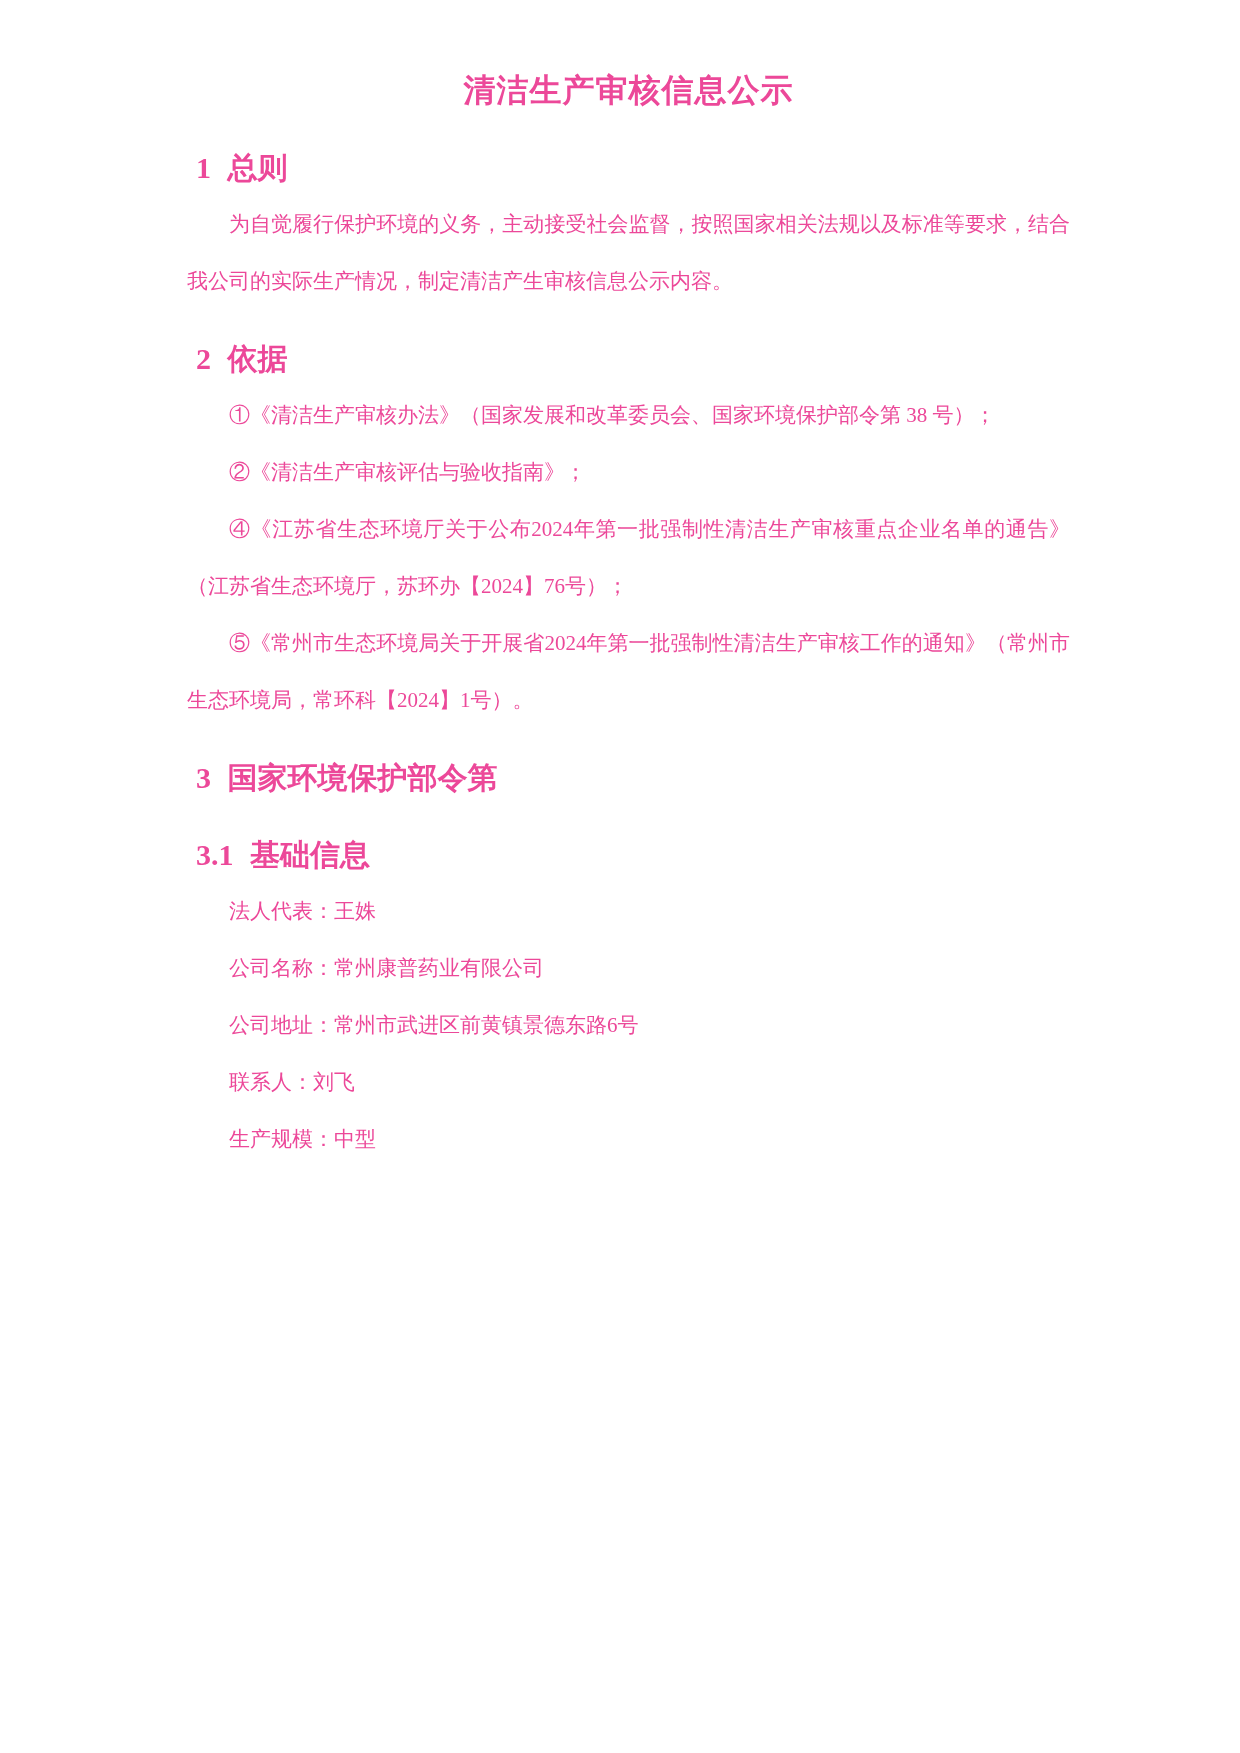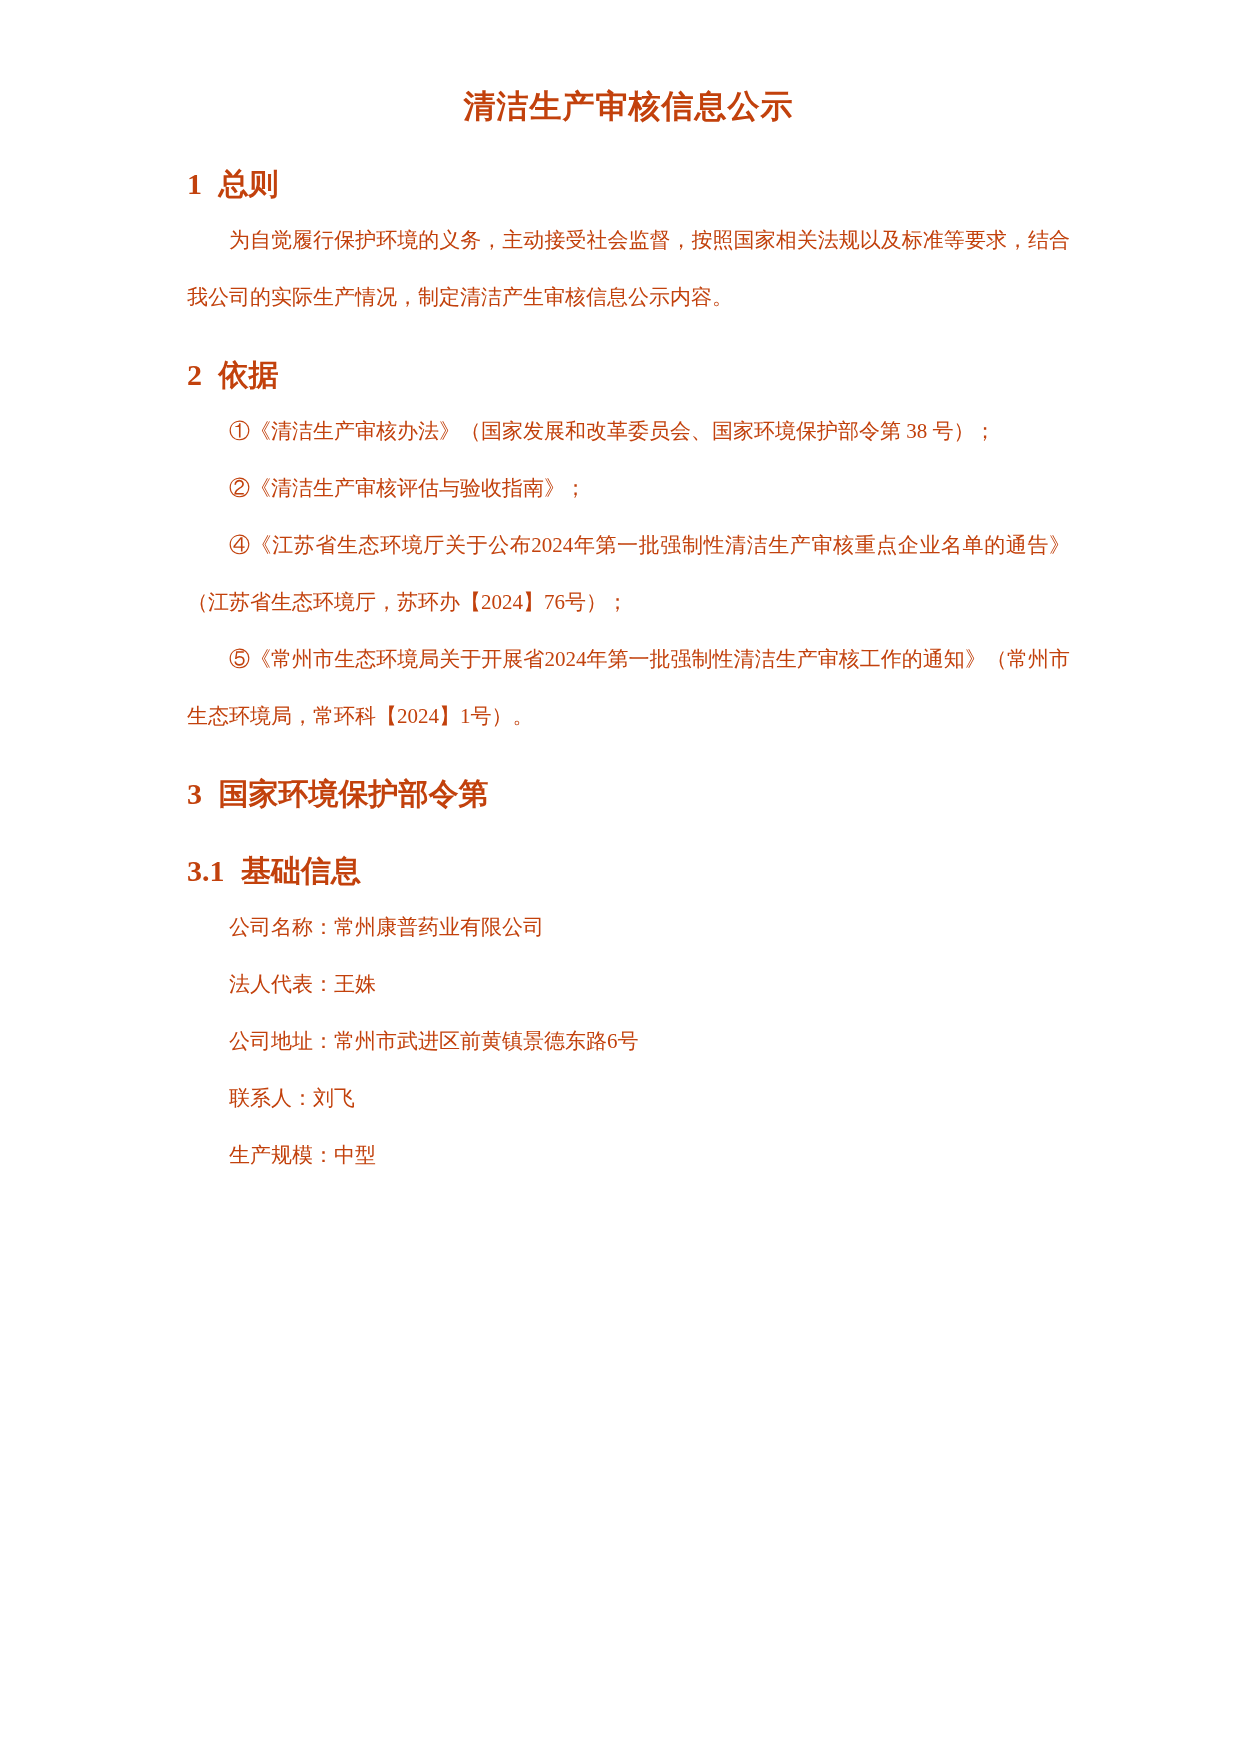--- a/index.html
+++ b/index.html
@@ -5,36 +5,36 @@
   html, body {
     margin: 0;
     padding: 0;
     background: #ffffff;
   }
   .page {
     position: relative;
     width: 1240px;
     height: 1537px;
     box-sizing: border-box;
-    padding: 78px 170px 0 187px;
+    padding: 62px 170px 0 187px;
     background: #ffffff;
-    color: #c2410c;
+    color: #ec4899;
     overflow: hidden;
   }
   .doc-title {
     margin: 0;
     text-align: center;
     font-family: "Liberation Sans", "DejaVu Sans", sans-serif;
     font-weight: 700;
     font-size: 32px;
     line-height: 57px;
     letter-spacing: 1px;
   }
   .sec-h {
-    margin: 20px 0 0 0;
+    margin: 20px 0 0 9px;
     font-family: "Liberation Sans", "DejaVu Sans", sans-serif;
     font-weight: 700;
     font-size: 30px;
     line-height: 57px;
   }
   .sec-h .num {
     display: inline-block;
     margin-right: 0.55em;
     font-family: "Liberation Serif", "DejaVu Serif", serif;
     font-weight: 700;
@@ -72,23 +72,23 @@
   <p class="para">⑤《常州市生态环境局关于开展省2024年第一批强制性清洁生产审核工作的通知》（常州市生态环境局，常环科【2024】1号）。</p>
 
   <h2 class="sec-h">
     <span class="num">3</span><span>国家环境保护部令第</span>
   </h2>
 
   <h2 class="sec-h">
     <span class="num">3.1</span><span>基础信息</span>
   </h2>
 
+  <p class="para"><span class="field-label">法人代表：</span><span class="field-value">王姝</span></p>
+
   <p class="para"><span class="field-label">公司名称：</span><span class="field-value">常州康普药业有限公司</span></p>
-
-  <p class="para"><span class="field-label">法人代表：</span><span class="field-value">王姝</span></p>
 
   <p class="para"><span class="field-label">公司地址：</span><span class="field-value">常州市武进区前黄镇景德东路6号</span></p>
 
   <p class="para"><span class="field-label">联系人：</span><span class="field-value">刘飞</span></p>
 
   <p class="para"><span class="field-label">生产规模：</span><span class="field-value">中型</span></p>
 
 
 </div>
 

